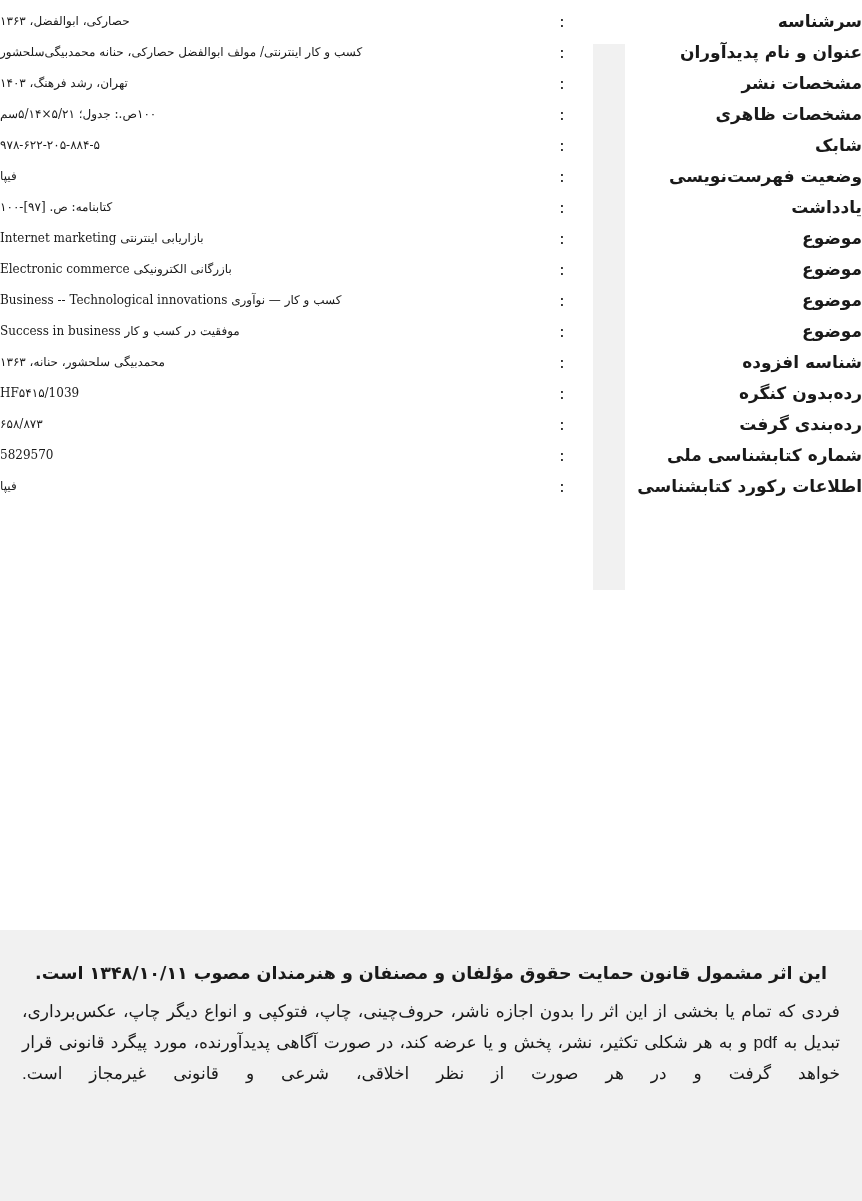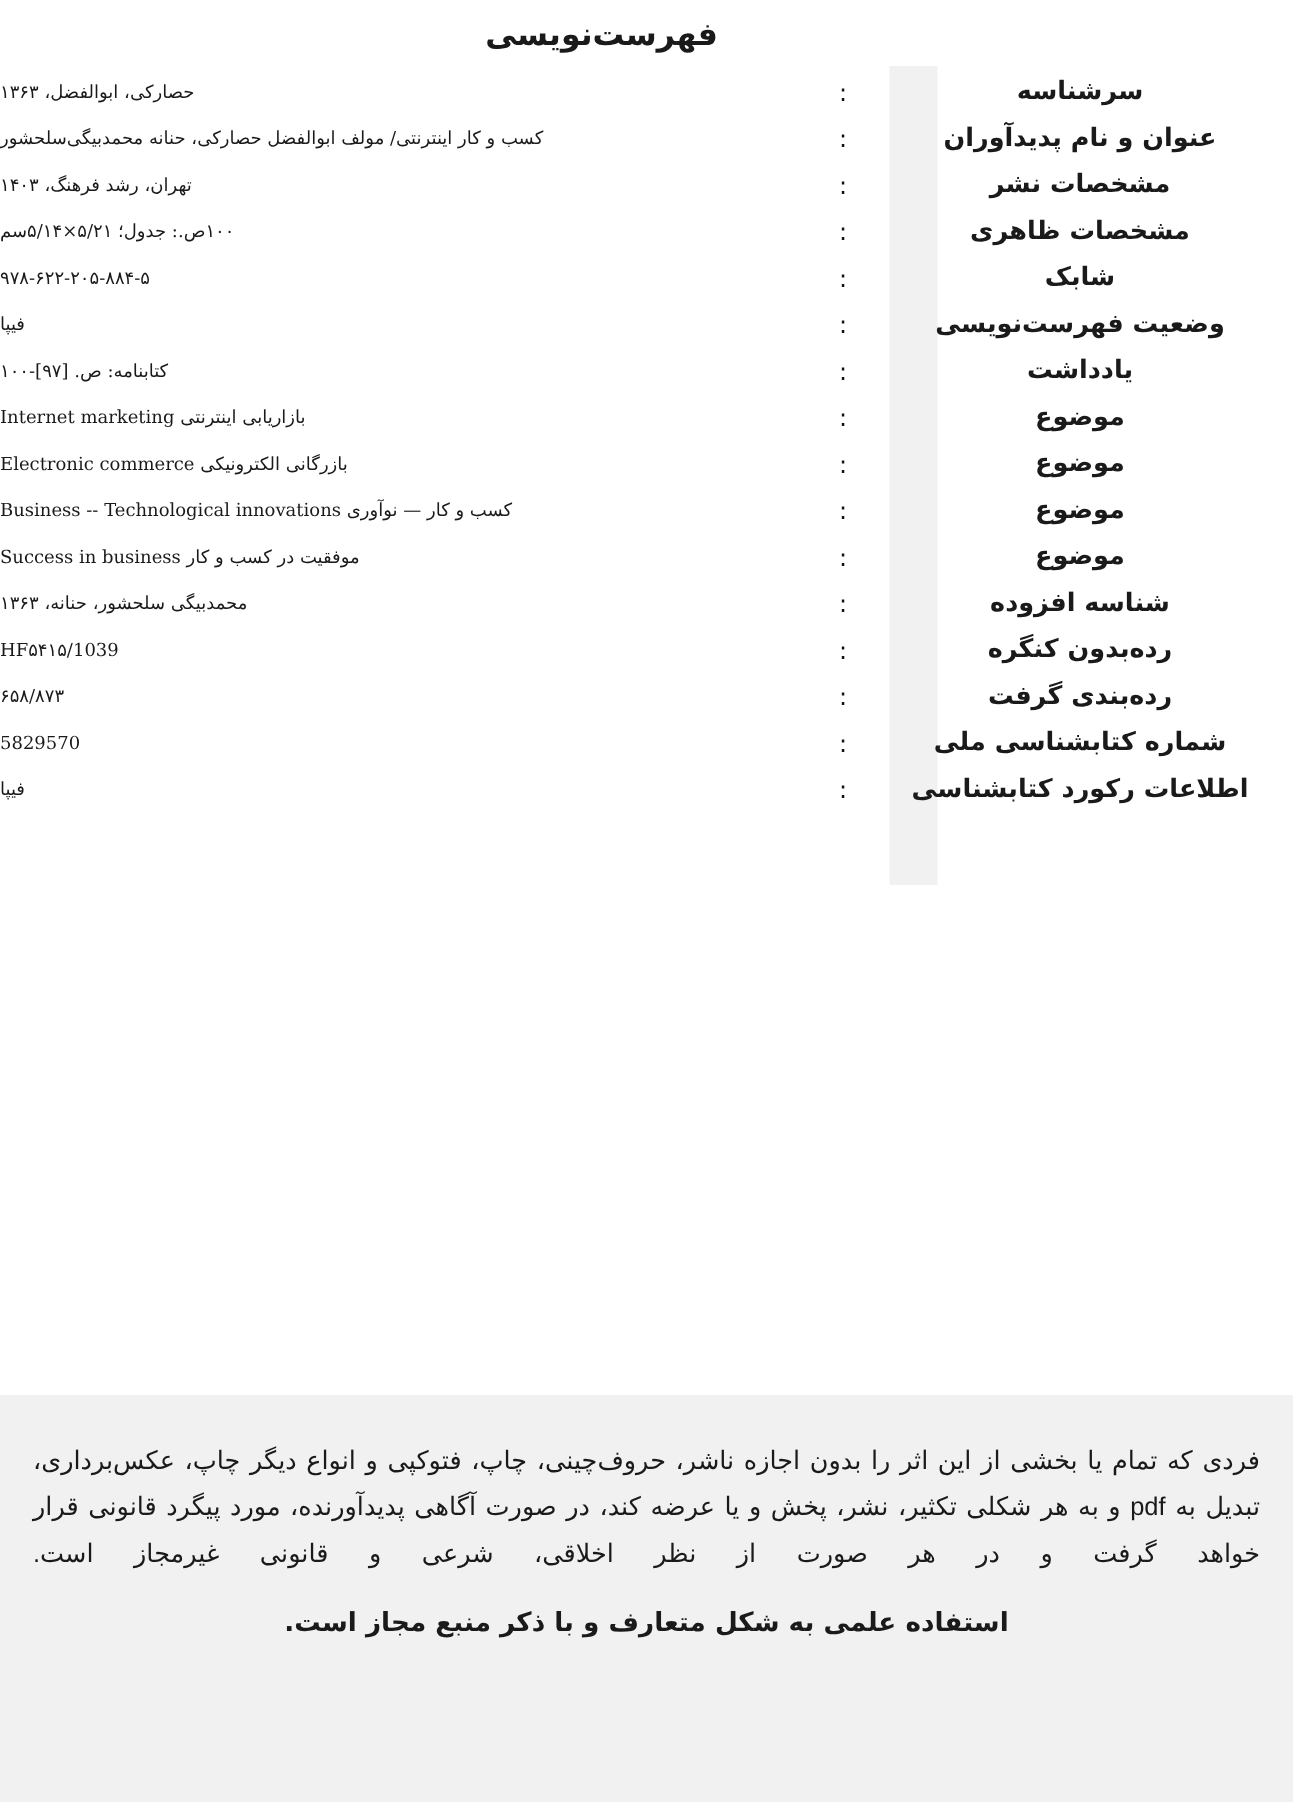--- a/index.html
+++ b/index.html
@@ -51,21 +51,21 @@
     table-layout: fixed;
   }
   #cip-table td {
     padding: 0;
     vertical-align: middle;
     height: 31px;
     line-height: 31px;
   }
   .cip-label {
     width: 284px;
-    text-align: center;
+    text-align: right;
     padding-left: 21px;
     font-size: 17px;
     font-weight: bold;
     white-space: nowrap;
   }
   .cip-colon {
     width: 32px;
     text-align: center;
     font-size: 16px;
     font-weight: normal;
@@ -112,21 +112,20 @@
     text-align: center;
     line-height: 30px;
     margin-top: 16px;
   }
 </style>
 </head>
 <body>
 
 <section id="cip-section">
 
-  <div id="cip-title">فهرست‌نویسی</div>
 
   <div id="colon-band"></div>
 
   <table id="cip-table">
     <tbody>
 
       <tr>
         <td class="cip-label">سرشناسه</td>
         <td class="cip-colon">:</td>
         <td class="cip-value">حصارکی، ابوالفضل، ۱۳۶۳</td>
@@ -220,15 +219,15 @@
         <td class="cip-label">اطلاعات رکورد کتابشناسی</td>
         <td class="cip-colon">:</td>
         <td class="cip-value">فیپا</td>
       </tr>
 
     </tbody>
   </table>
 </section>
 
 <section id="copyright-section">
+  <div id="copyright-heading">این اثر مشمول قانون حمایت حقوق مؤلفان و مصنفان و هنرمندان مصوب ۱۳۴۸/۱۰/۱۱ است.</div>
   <p id="copyright-body">فردی که تمام یا بخشی از این اثر را بدون اجازه ناشر، حروف‌چینی، چاپ، فتوکپی و انواع دیگر چاپ، عکس‌برداری، تبدیل به pdf و به هر شکلی تکثیر، نشر، پخش و یا عرضه کند، در صورت آگاهی پدیدآورنده، مورد پیگرد قانونی قرار خواهد گرفت و در هر صورت از نظر اخلاقی، شرعی و قانونی غیرمجاز است.</p>
-  <div id="copyright-footer">استفاده علمی به شکل متعارف و با ذکر منبع مجاز است.</div>
 </section>
 
 </body></html>

